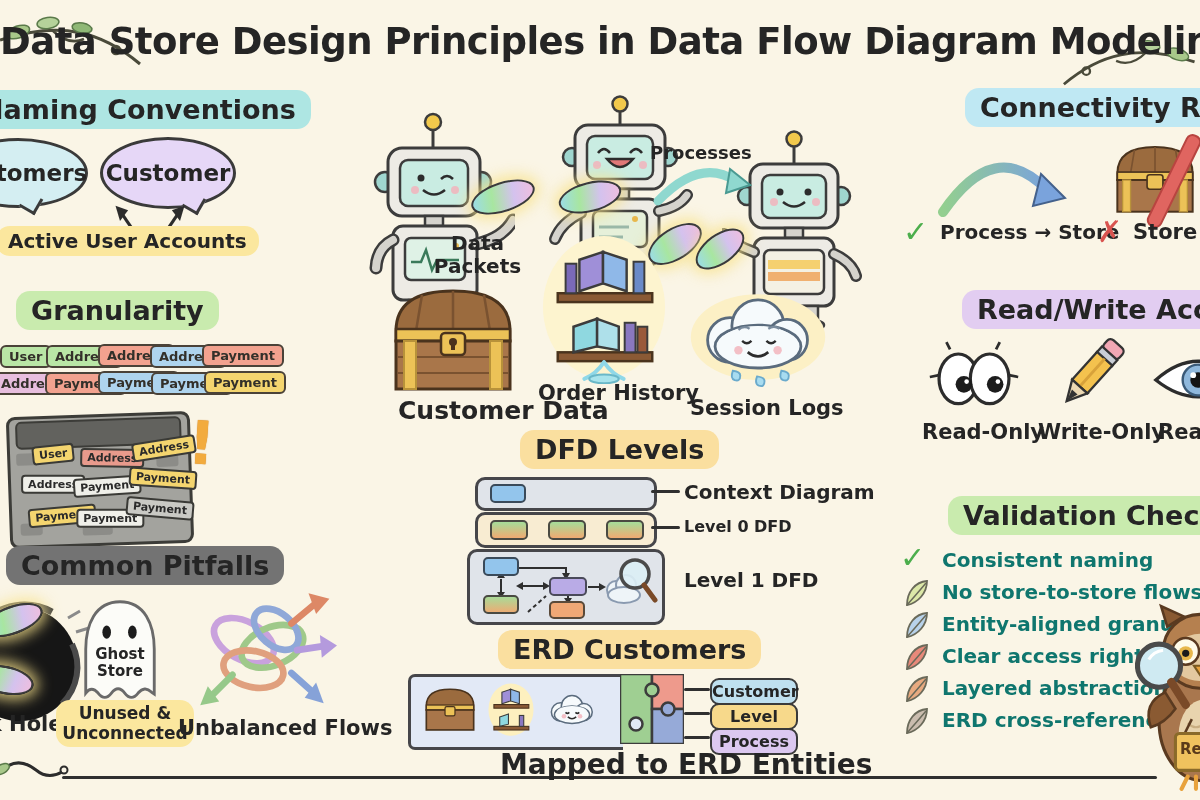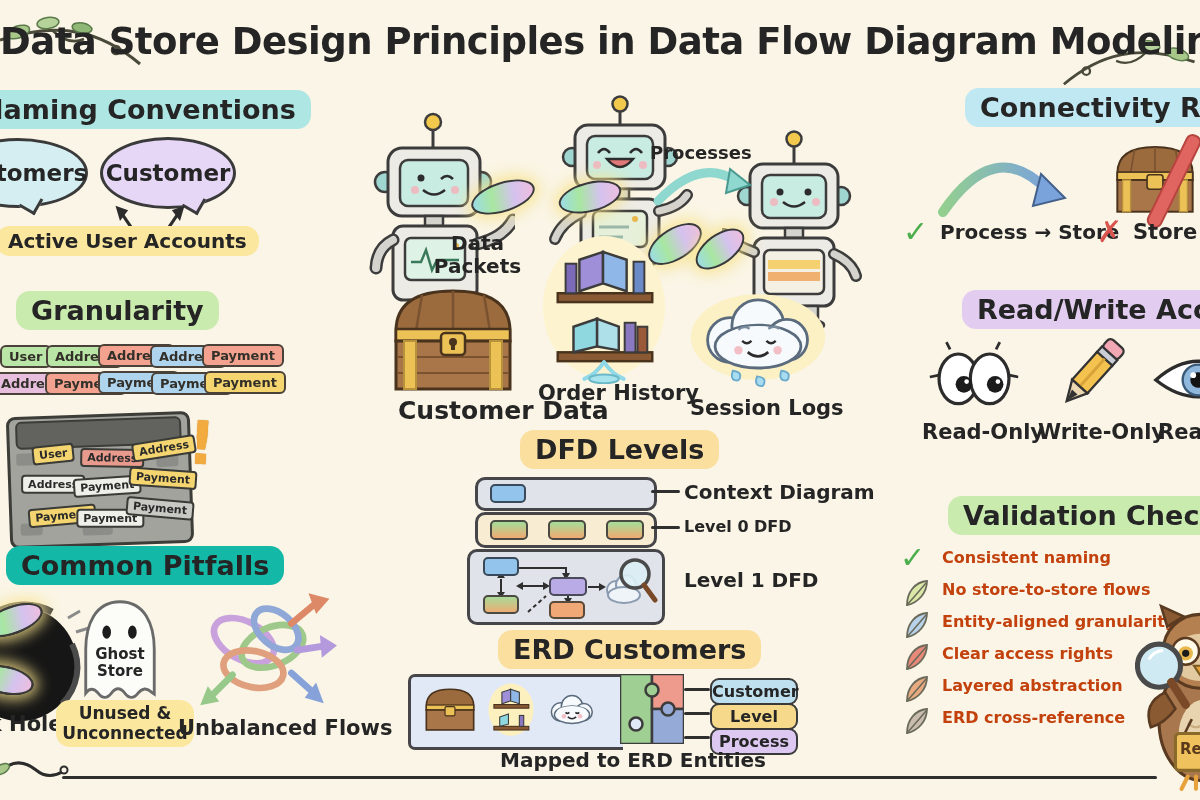--- a/index.html
+++ b/index.html
@@ -7,39 +7,39 @@
     position:relative;width:1200px;height:800px;overflow:hidden;
     background:#faf5e6;font-family:"DejaVu Sans","Liberation Sans",sans-serif;
   }
   .abs{position:absolute;}
   .t{position:absolute;font-weight:700;color:#252525;white-space:nowrap;}
   .ctr{text-align:center;}
   .wrap{white-space:normal;}
   .pill{position:absolute;font-weight:700;color:#252525;white-space:nowrap;border-radius:14px;padding:4px 15px;font-size:27px;}
   .hl-teal{background:#aee6e3;}
   .hl-green{background:#c9ebae;}
-  .hl-pink{background:#14b8a6;}
+  .hl-pink{background:#737373;}
   .hl-yellow{background:#fbe79e;}
   .hl-amber{background:#fadf9f;}
   .hl-blue{background:#bfe8f3;}
   .hl-purple{background:#e2cdf1;}
   .bubble{position:absolute;border:3px solid #3a3a3a;border-radius:50%;display:flex;align-items:center;justify-content:center;font-weight:700;font-size:23px;color:#252525;}
   .tail{position:absolute;width:15px;height:15px;border-right:3px solid #3a3a3a;border-bottom:3px solid #3a3a3a;transform:rotate(30deg);}
   .tag{position:absolute;font-size:13px;font-weight:700;border:2px solid #4a4238;border-radius:6px;padding:2px 7px;color:#33302a;white-space:nowrap;}
   .crate-tag{position:absolute;font-size:11px;font-weight:700;border:2px solid #3a3a36;border-radius:4px;padding:1px 5px;color:#2a2a2a;white-space:nowrap;}
   .c-green{background:#b9e6a6;} .c-salmon{background:#f2a28f;} .c-blue{background:#aed4ee;}
   .c-pink{background:#e7bede;} .c-yellow{background:#f4d56f;} .c-red{background:#e89a8c;}
   .c-white{background:#efefe9;} .c-gray{background:#c9c9c4;}
   .packet{position:absolute;border:2.5px solid #3a3a3a;border-radius:50%;
     background:linear-gradient(100deg,#9adbec,#a8e6a0,#d4c2ee,#f0bede);
     box-shadow:0 0 14px 5px rgba(248,226,140,.8);}
   .line{position:absolute;background:#2f2f2f;height:3px;border-radius:2px;}
   .dfd-row{position:absolute;border:3px solid #46464a;border-radius:10px;}
   .entity{position:absolute;width:84px;font-size:16px;font-weight:700;text-align:center;border:2.5px solid #3a3a3a;border-radius:9px;padding:2px 0;color:#252525;}
-  .chk{position:absolute;left:942px;font-size:16px;font-weight:700;color:#c2410c;white-space:nowrap;}
+  .chk{position:absolute;left:942px;font-size:20px;font-weight:700;color:#0f766e;white-space:nowrap;}
   .mark{position:absolute;font-weight:700;}
   .stone{position:absolute;background:#8c8c88;border-radius:3px;}
 </style>
 </head>
 <body>
 
 <svg class="abs" style="left:-8px;top:2px" width="150" height="85" viewBox="0 0 150 85">
   <path d="M148 62 C110 30 70 18 8 38" stroke="#4a4a3a" stroke-width="3" fill="none"></path>
   <path d="M60 28 q16 16 32 9" stroke="#4a4a3a" stroke-width="2.5" fill="none"></path>
   <ellipse cx="26" cy="30" rx="12" ry="6" fill="#a8c88a" stroke="#5a7a4a" stroke-width="1.5" transform="rotate(-18 26 30)"></ellipse>
@@ -387,21 +387,21 @@
   <circle cx="32" cy="16" r="6.5" fill="#9fcf92" stroke="#3c3c3c" stroke-width="2.5"></circle>
   <circle cx="48" cy="35" r="6.5" fill="#96aad8" stroke="#3c3c3c" stroke-width="2.5"></circle>
   <circle cx="16" cy="50" r="6.5" fill="#e2e9f6" stroke="#3c3c3c" stroke-width="2.5"></circle>
 </svg>
 <div class="line" style="left:684px;top:688px;width:26px;"></div>
 <div class="line" style="left:684px;top:712px;width:26px;"></div>
 <div class="line" style="left:684px;top:736px;width:26px;"></div>
 <div class="entity" style="left:710px;top:678px;background:#bfe0ef;">Customer</div>
 <div class="entity" style="left:710px;top:703px;background:#f7d98b;">Level</div>
 <div class="entity" style="left:710px;top:728px;background:#dcc8f0;">Process</div>
-<div class="t ctr" style="left:500px;top:748px;width:220px;font-size:20px;">Mapped to ERD Entities</div>
+<div class="t ctr" style="left:500px;top:748px;width:220px;font-size:28px;">Mapped to ERD Entities</div>
 
 <div class="pill hl-blue" style="left:965px;top:88px;">Connectivity Rules</div>
 
 <svg class="abs" style="left:935px;top:150px" width="132" height="74" viewBox="0 0 132 74">
   <defs>
     <linearGradient id="g1" x1="0" y1="0" x2="1" y2="0">
       <stop offset="0" stop-color="#93cf8f"></stop>
         <stop offset="1" stop-color="#7aa3dc"></stop>
     </linearGradient>
   </defs>

